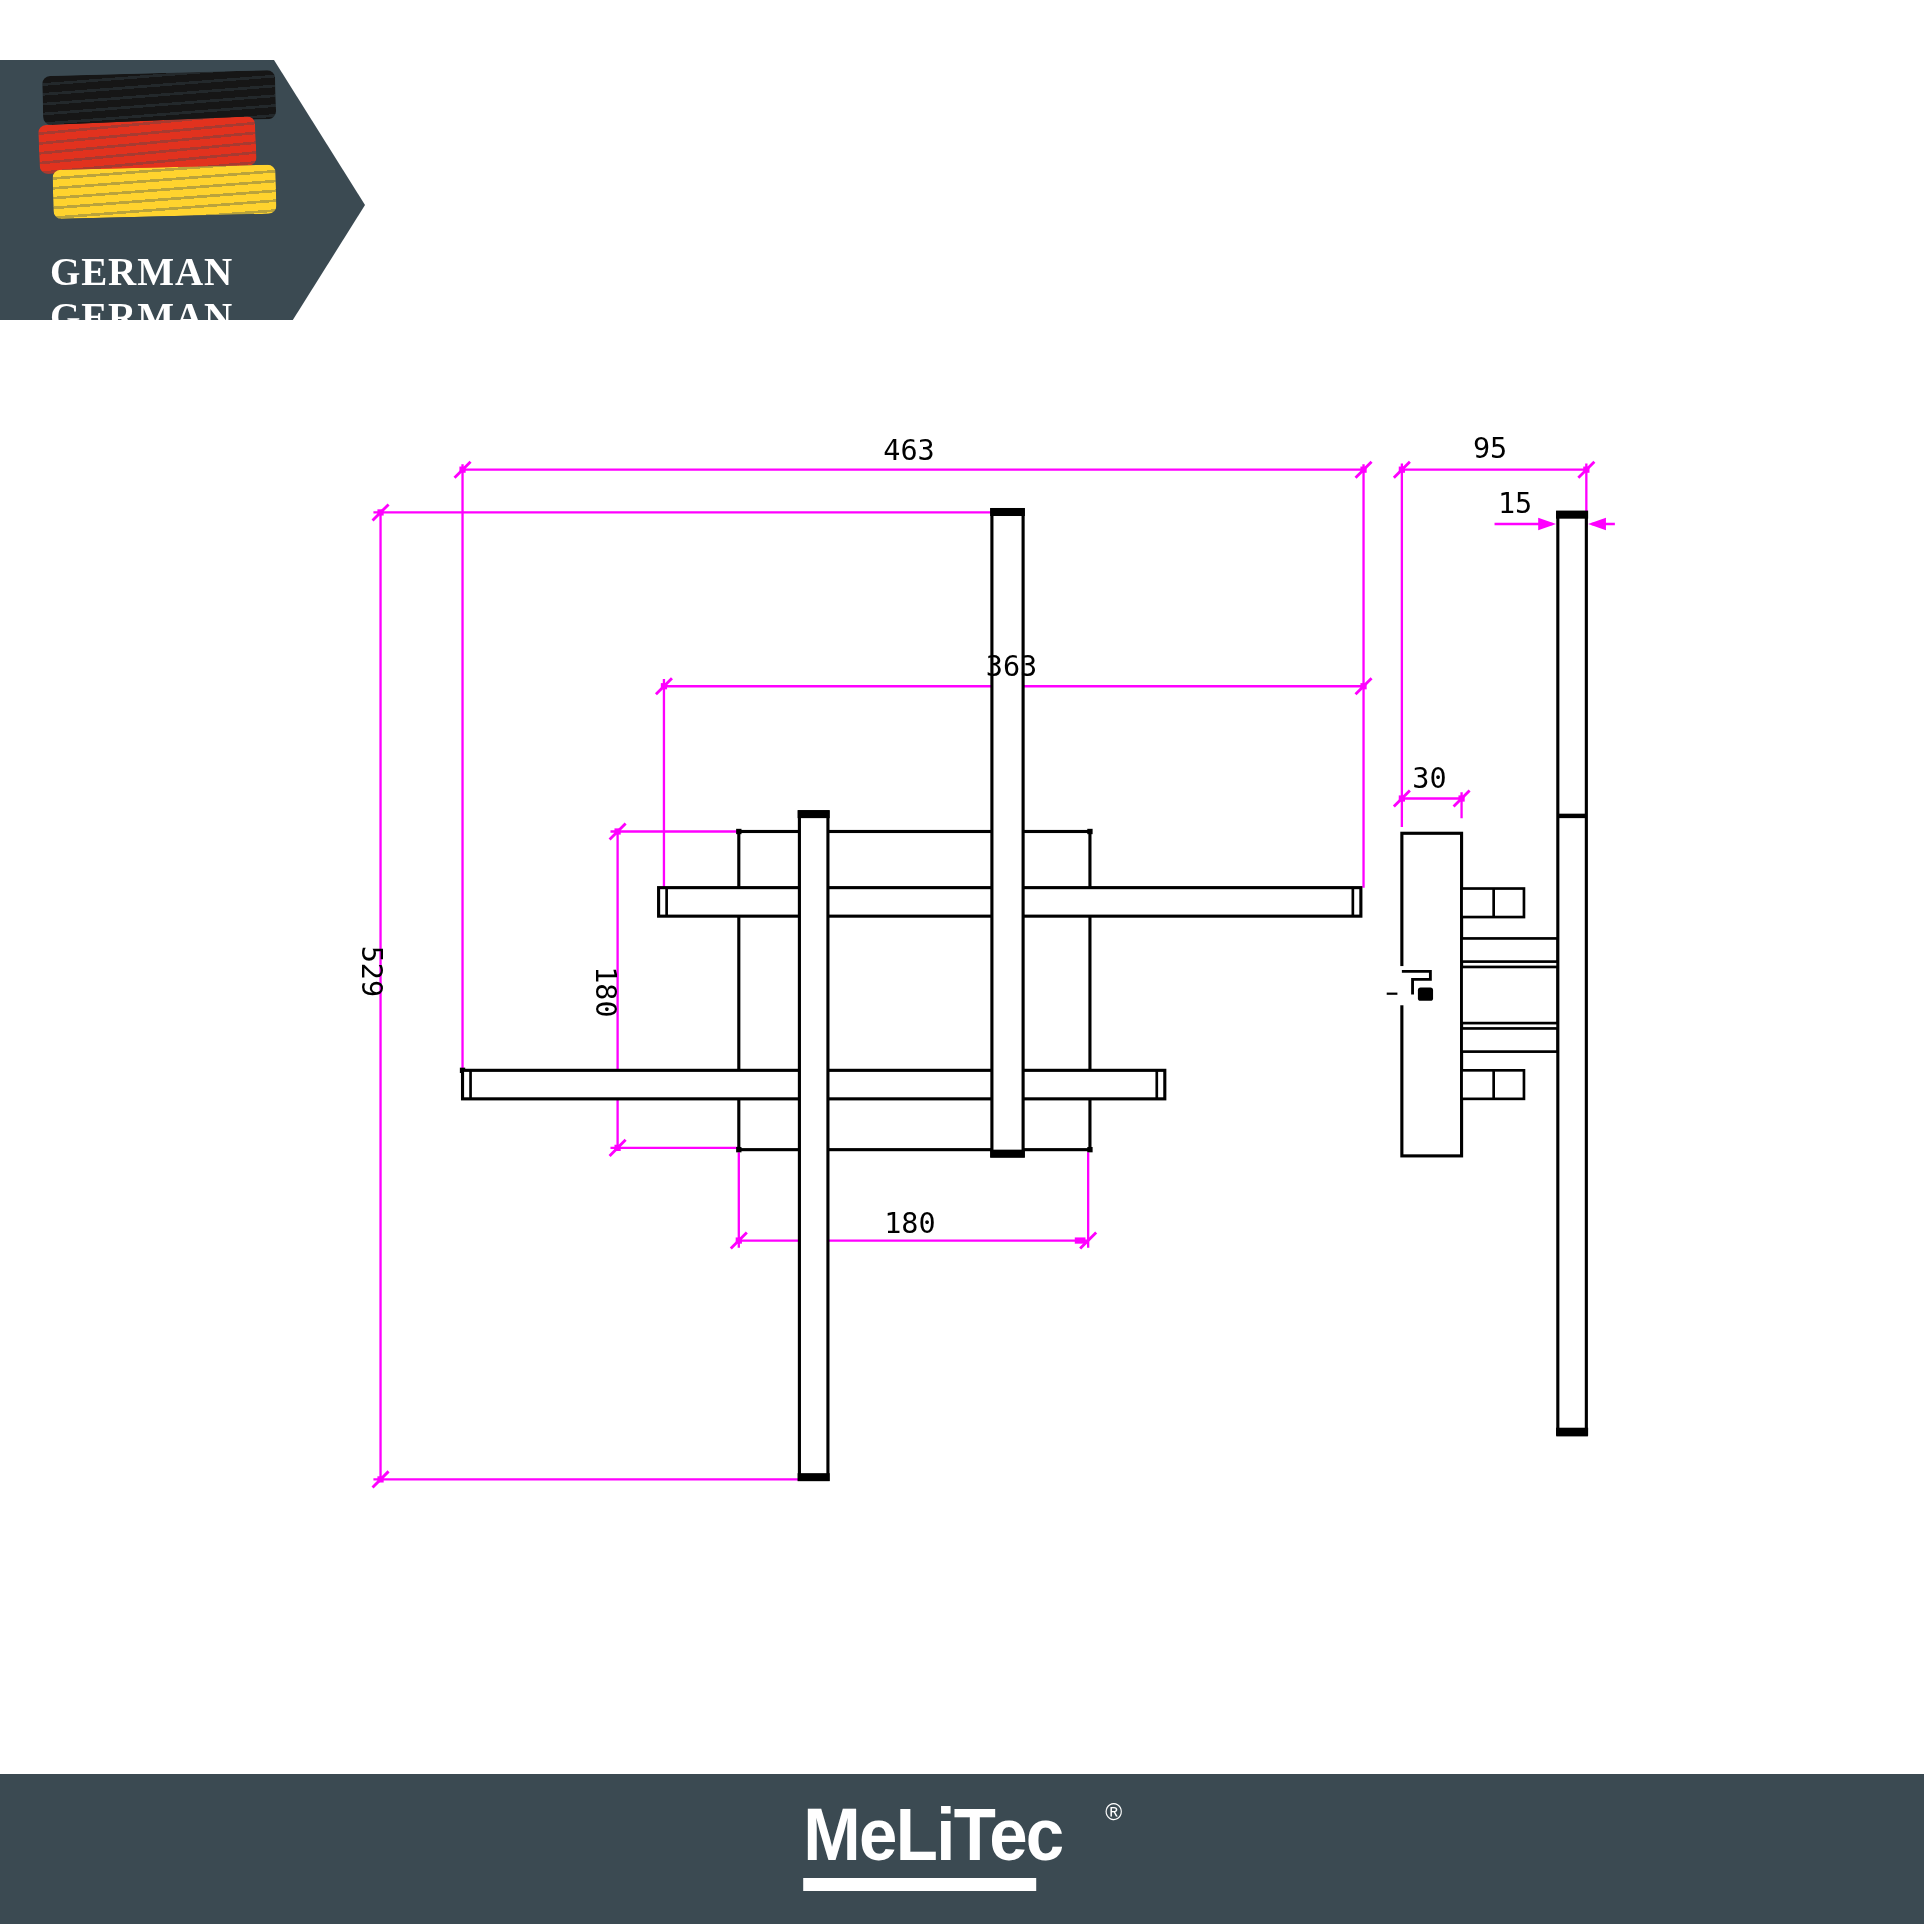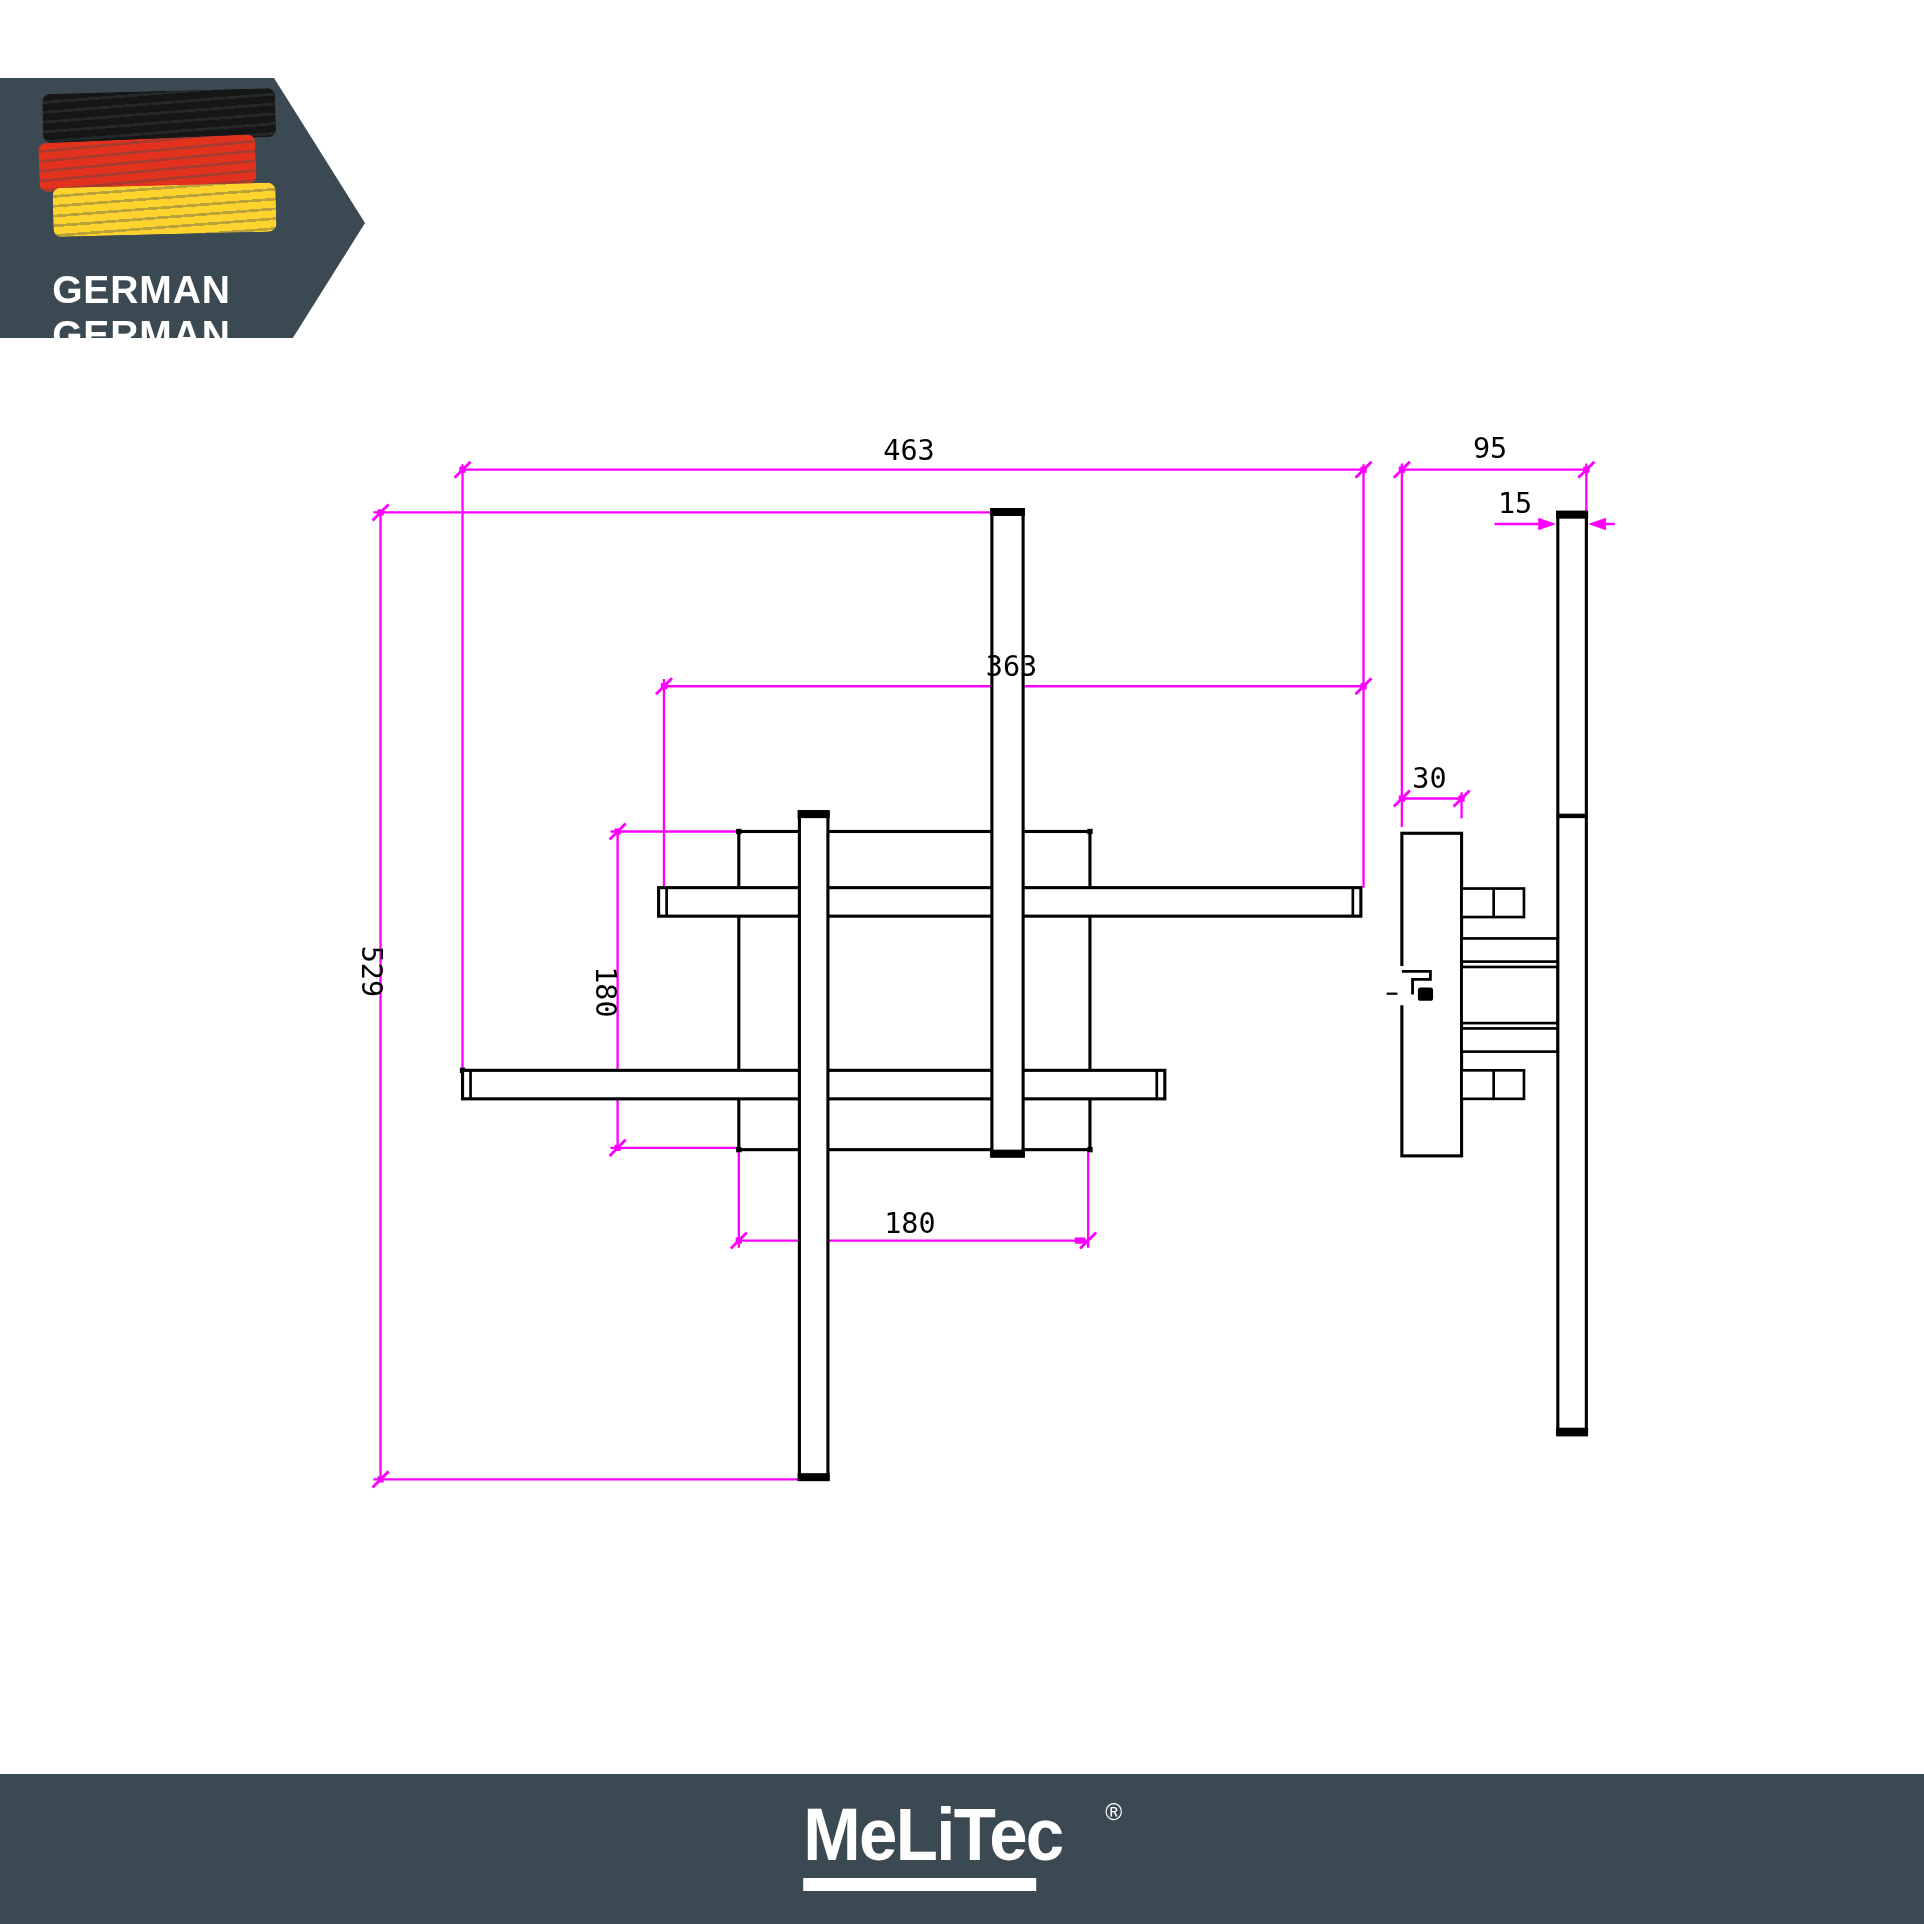--- a/index.html
+++ b/index.html
@@ -1,22 +1,22 @@
 <!DOCTYPE html>
 <html style="font-size:14.3px"><head>
 <meta charset="utf-8">
 <style>
   html,body{margin:0;padding:0;background:#fff;}
   body{width:1925px;height:1925px;position:relative;overflow:hidden;
        font-family:"Liberation Sans",sans-serif;}
 
   
-  .badge{position:absolute;left:0;top:78px;width:367px;height:260px;
+  .badge{position:absolute;left:0;top:60px;width:367px;height:260px;
          background:#3B4A52;
-         clip-path:polygon(0 0,274px 0,365px 145px,274px 290px,0 290px);}
+         clip-path:polygon(0 0,274px 0,365px 145px,274px 290px,0 290px);font-family:Liberation Serif, serif;}
   .flag{position:absolute;left:41px;top:12.5px;width:241px;height:162px;
         transform:rotate(-2deg);}
   .stripe{height:49px;border-radius:8px;
           background-image:repeating-linear-gradient(177deg,
              rgba(59,74,82,0) 0 7.1px, rgba(59,74,82,.35) 7.1px 9.8px);}
   .stripe-black{width:233px;background-color:#161616;transform:translate(3.6px,0) rotate(.5deg);}
   .stripe-red{width:217px;background-color:#E2321E;transform:translate(-1.8px,-1.8px) rotate(-.4deg);}
   .stripe-gold{width:223px;background-color:#FFD32E;transform:translate(10.7px,-3.6px) rotate(.6deg);}
   .badge-text{position:absolute;left:0;top:189px;width:283px;text-align:center;
               color:#fff;font-weight:700;font-size:39px;line-height:45px;

